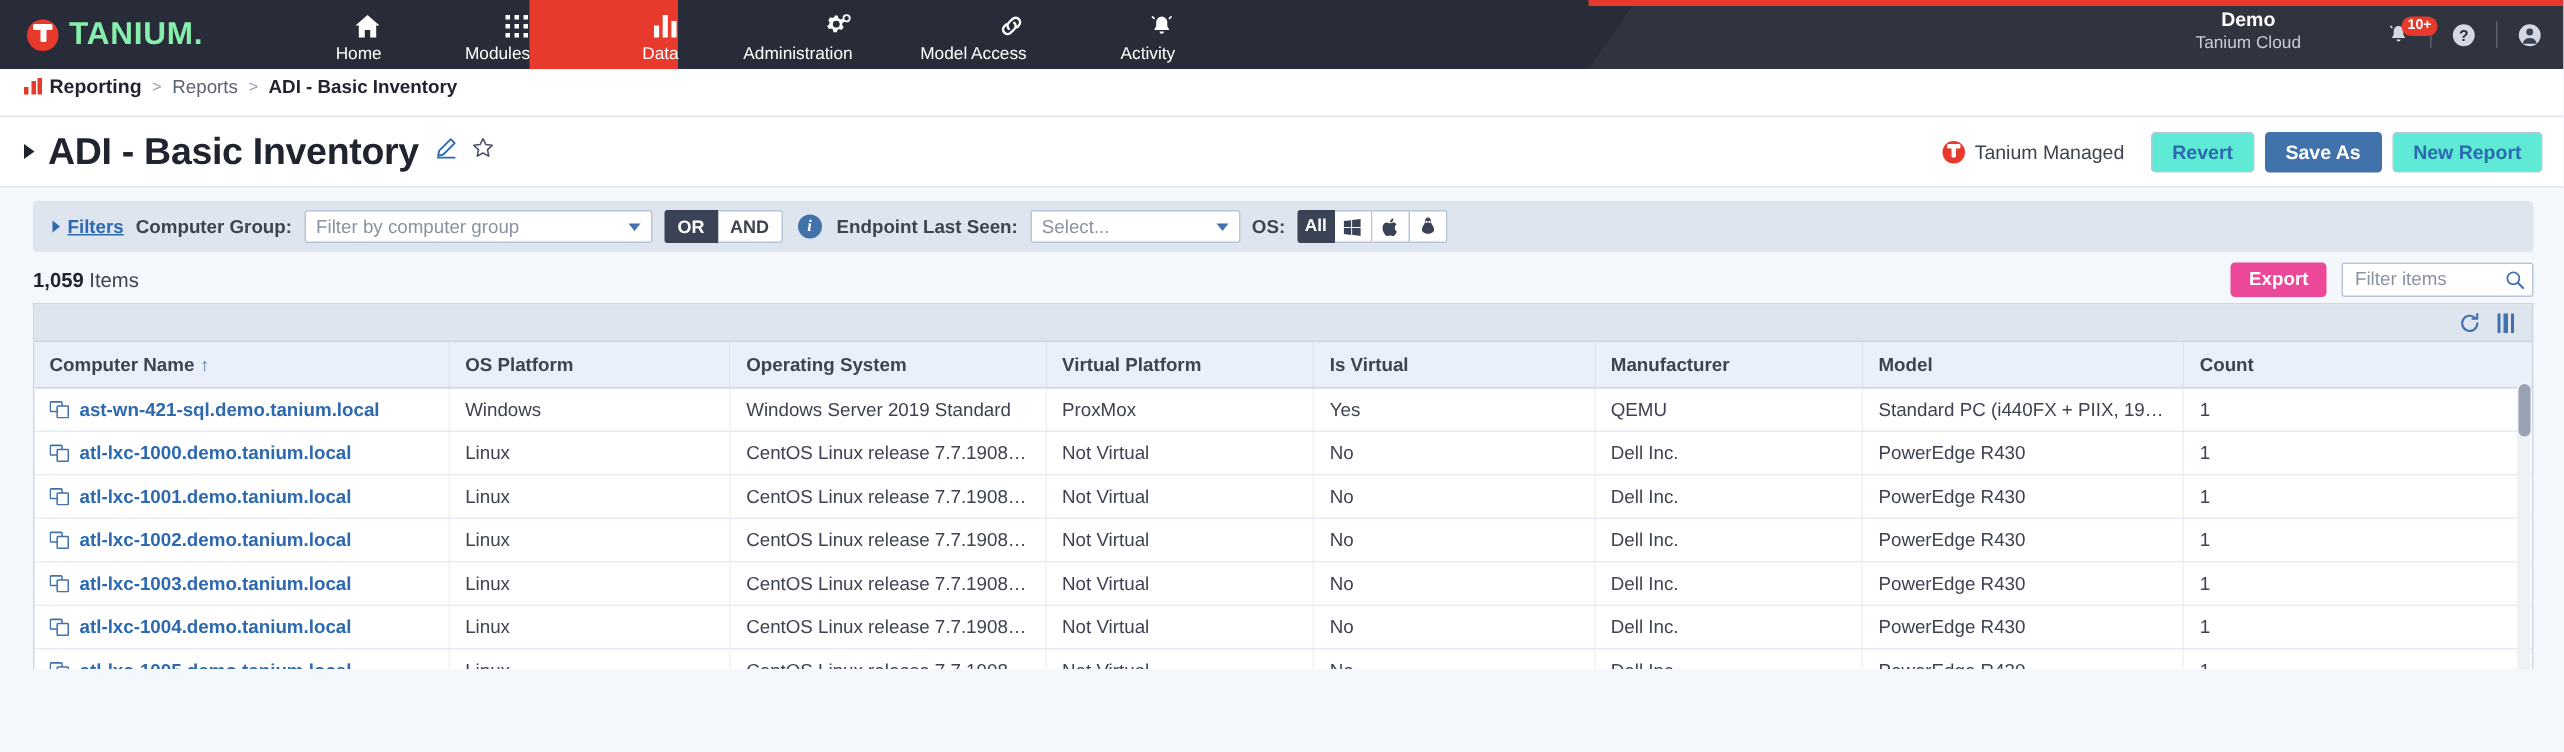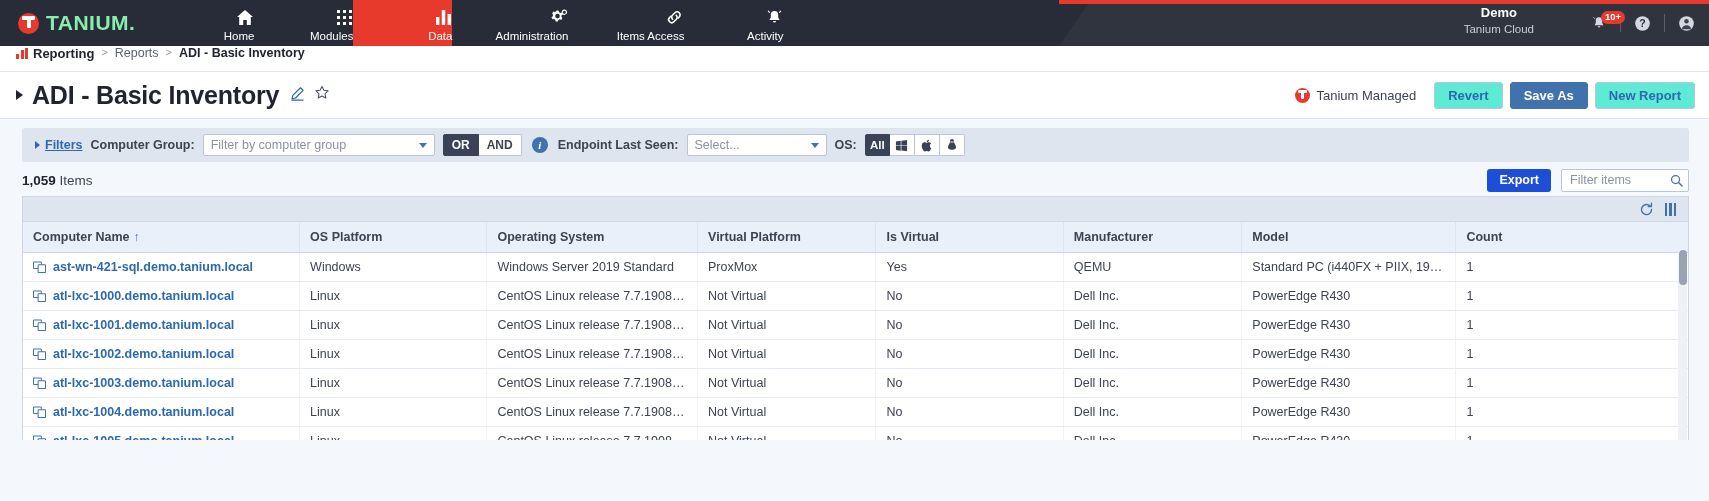--- a/index.html
+++ b/index.html
@@ -73,22 +73,22 @@
   .badge {
     position: absolute; left: 10px; top: -4px;
     background: #e8392d; color: #fff; font-size: 9.5px; font-weight: bold;
     border-radius: 9px; padding: 1px 4px 1.5px 4px; line-height: 1.1;
   }
   .tool-sep { width: 1px; height: 18px; background: #5c606c; }
   .icon-btn { cursor: pointer; display: flex; align-items: center; }
 
   
   .crumbbar {
-    height: 26px; background: #fff; border-bottom: 1px solid #dfe4ed;
-    display: flex; align-items: flex-start; padding: 0 0 8px 16px; gap: 7px;
+    height: 32px; background: #fff; border-bottom: 1px solid #dfe4ed;
+    display: flex; align-items: center; padding: 0 0 8px 16px; gap: 7px;
     font-size: 12.5px;
   }
   .crumb-app { display: flex; align-items: center; gap: 5px; }
   .bars-icon { display: flex; align-items: flex-end; gap: 1.5px; height: 11px; }
   .bars-icon i { display: block; width: 3px; background: #e8392d; }
   .crumb-app-name { font-weight: bold; color: #20242e; font-size: 13px; }
   .crumb-sep { color: #9aa2b1; font-size: 11px; }
   .crumb-link { color: #5a6272; cursor: pointer; }
   .crumb-cur { color: #20242e; font-weight: bold; }
 
@@ -179,21 +179,21 @@
   .osbtn.last { border-radius: 0 2px 2px 0; }
 
   
   .itemsrow {
     display: flex; align-items: center; padding: 8px 20px 6px 22px; height: 34px;
   }
   .items-count { font-size: 13.5px; color: #3d4350; }
   .items-count b { font-weight: bold; color: #20242e; }
   .items-spacer { flex: 1; }
   .btn-export {
-    background: #1d4ed8; color: #fff; height: 23px; padding: 0 12px;
+    background: #ec4899; color: #fff; height: 23px; padding: 0 12px;
     font-size: 12.5px; font-weight: bold; border-radius: 3px;
     display: flex; align-items: center; cursor: pointer; border: none;
   }
   .search-box {
     margin-left: 10px; width: 128px; height: 23px; background: #fff;
     border: 1px solid #b9c5d8; border-radius: 2px; display: flex;
     align-items: center; justify-content: space-between; padding: 0 5px 0 8px;
     font-size: 12.5px; color: #8a93a3; cursor: text;
   }
 
@@ -300,21 +300,21 @@
     </div>
     <div class="navitem wide">
       <span class="navicon">
         <svg width="19" height="17" viewBox="0 0 19 17">
           <g fill="none" stroke="#fff" stroke-width="1.6" stroke-linecap="round">
             <path d="M11.2 6.2a3 3 0 0 1 0 4.3l-2.3 2.3a3 3 0 1 1-4.3-4.3l1.2-1.2"></path>
             <path d="M7.6 10.3a3 3 0 0 1 0-4.3l2.3-2.3a3 3 0 1 1 4.3 4.3l-1.2 1.2"></path>
           </g>
         </svg>
       </span>
-      <span>Items Access</span>
+      <span>Model Access</span>
     </div>
     <div class="navitem">
       <span class="navicon">
         <svg width="17" height="17" viewBox="0 0 17 17">
           <g fill="#fff">
             <path d="M8.5 2a3.7 3.7 0 0 0-3.7 3.7v2.8L3.4 11h10.2l-1.4-2.5V5.7A3.7 3.7 0 0 0 8.5 2z"></path>
             <path d="M7 12h3a1.5 1.5 0 0 1-3 0z"></path>
           </g>
           <g stroke="#fff" stroke-width="1.1" fill="none" stroke-linecap="round">
             <path d="M3.4 3.3 2.3 2.2"></path>

